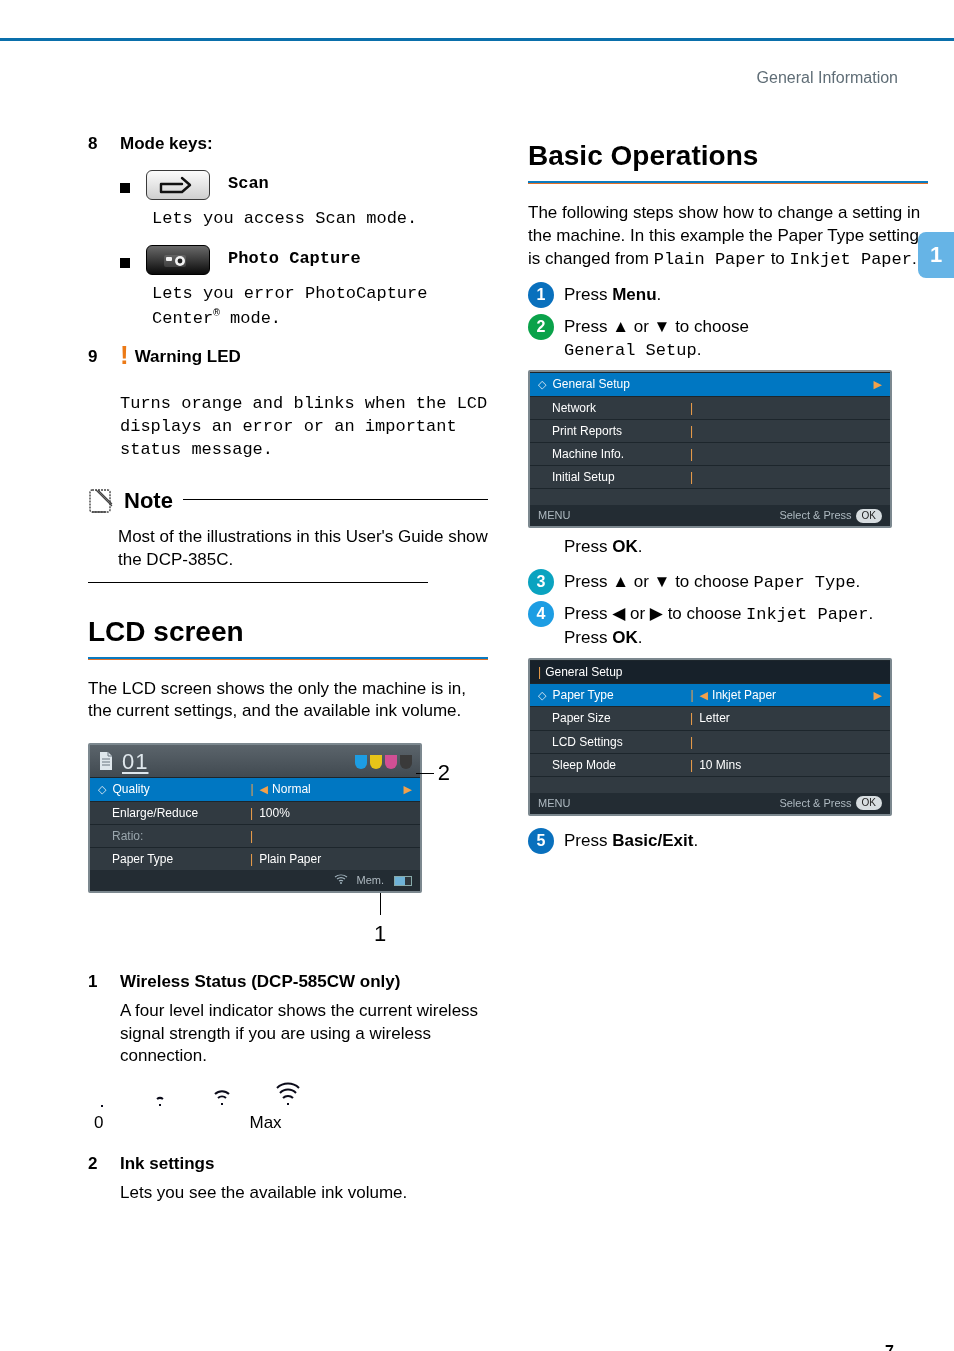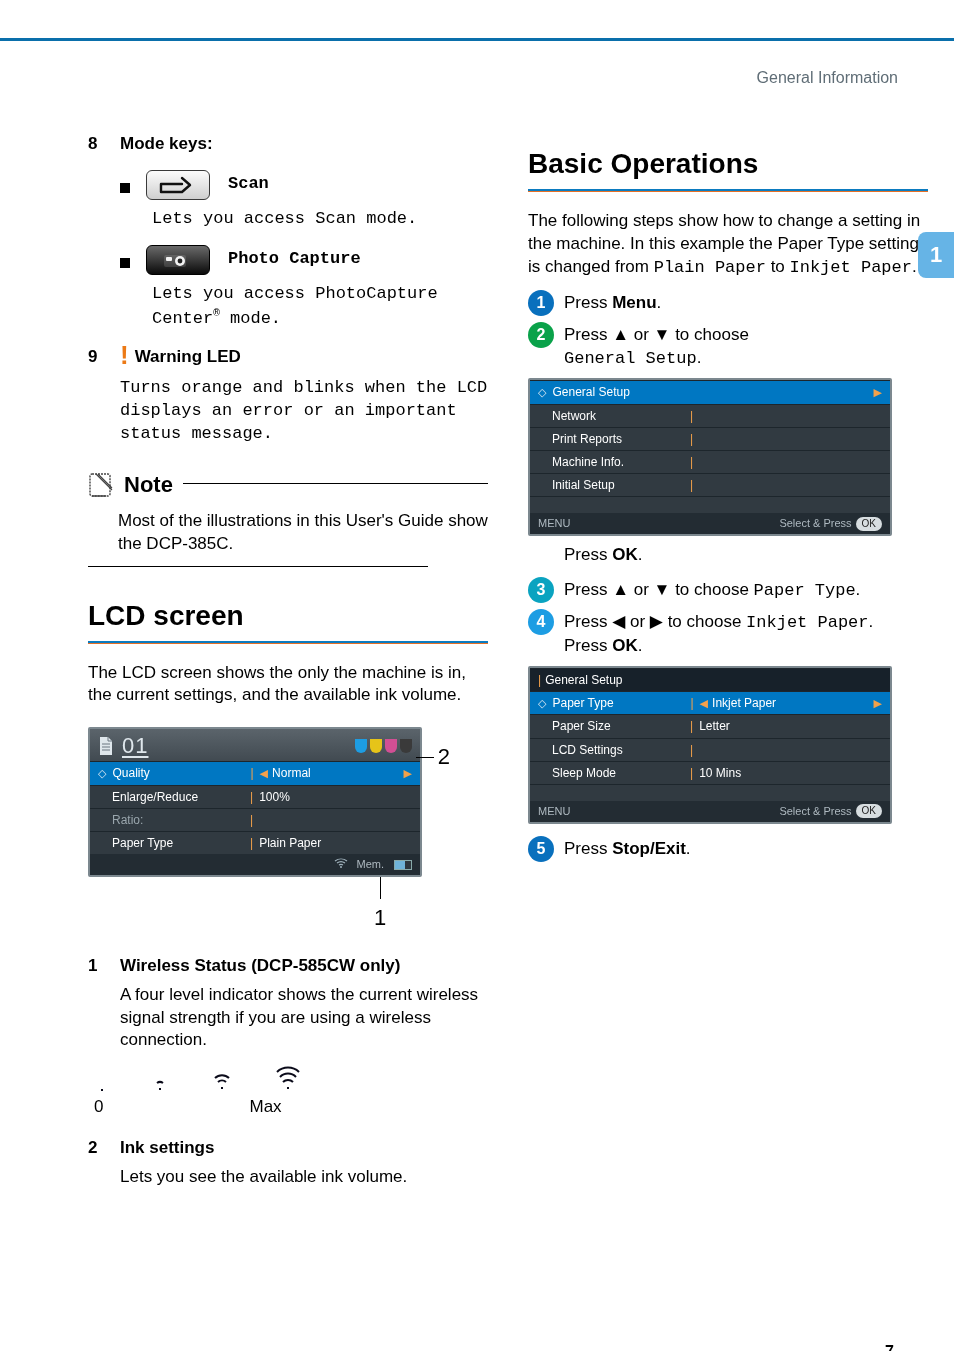--- a/index.html
+++ b/index.html
@@ -42,21 +42,21 @@
   .note-icon svg{display:block}
   h2.section{
     font-size:28px;font-weight:700;margin:30px 0 6px 0;
   }
   .orange-accent{border-top:2px solid #0b7bc0;border-bottom:1px solid #e57026;height:0;margin-bottom:18px;}
   .list8 .line{display:flex;align-items:center;gap:6px;margin-bottom:8px;}
   .sup{vertical-align:super;font-size:11px;}
   
   .lcd{position:relative;border:2px solid var(--lcd-border);background:var(--lcd-bg1);color:#fff;font-size:13px;width:330px;border-radius:2px}
   .lcd .topbar{display:flex;align-items:center;justify-content:space-between;background:linear-gradient(#5b646b,#414a51);padding:4px 8px 2px 8px;height:32px;box-sizing:border-box;}
-  .lcd .topbar .title{display:flex;align-items:center;gap:8px;}
+  .lcd .topbar .title{display:flex;gap:8px;}
   .lcd .topbar .copies{font:400 22px/1 Arial;color:#dfe7ec;letter-spacing:1px;text-decoration:underline;text-underline-offset:3px;}
   .lcd .inkdots{display:flex;gap:3px;}
   .lcd .inkdots span{width:12px;height:14px;border-radius:0 0 7px 7px;display:inline-block;}
   .lcd .rows{}
   .lcd .row{display:flex;align-items:center;padding:3px 8px;background:var(--lcd-row);border-top:1px solid #1d262c;font-size:12px;}
   .lcd .row.sel{background:var(--lcd-sel);}
   .lcd .row .lab{flex:0 0 138px;}
   .lcd .row .sep{color:#f2a14b;margin-right:6px;}
   .lcd .row .val{}
   .lcd .row .arrow-l,.lcd .row .arrow-r{color:#f2a14b;font-size:11px;}
@@ -128,33 +128,33 @@
             <svg width="40" height="18" viewBox="0 0 40 18">
               <rect x="6" y="4" width="22" height="12" rx="2" fill="#e9e9e9" opacity="0.15"></rect>
               <rect x="8" y="6" width="6" height="4" rx="1" fill="#f2f2f2"></rect>
               <circle cx="22" cy="10" r="5" fill="#f2f2f2"></circle>
               <circle cx="22" cy="10" r="2.4" fill="#222"></circle>
             </svg>
           </span>
           <span class="bold">Photo Capture</span>
         </div>
         <p class="indent">
-          <span>Lets you access PhotoCapture Center</span><span class="sup">®</span><span> mode.</span>
+          <span>Lets you error PhotoCapture Center</span><span class="sup">®</span><span> mode.</span>
         </p>
       </div>
 
       
       <div class="row-label list9">
         <span class="num-label">9</span>
         <span style="display:flex;align-items:flex-start">
           <span class="excl">!</span>
           <span class="bold">Warning LED</span>
         </span>
       </div>
-      <p class="indent" style="margin-top:8px">Turns orange and blinks when the LCD displays an error or an important status message.</p>
+      <p class="indent" style="margin-top:24px">Turns orange and blinks when the LCD displays an error or an important status message.</p>
 
       
       <div class="note-title">
         <span class="note-icon">
           <svg width="26" height="26" viewBox="0 0 26 26">
             <rect x="2" y="2" width="20" height="22" rx="2" fill="none" stroke="#444" stroke-width="1.4" stroke-dasharray="2 1"></rect>
             <path d="M8 2 L24 18 M10 2 L24 16" stroke="#444" stroke-width="1.1"></path>
             <path d="M4 24 L18 24" stroke="#444" stroke-width="1.4"></path>
           </svg>
         </span>
@@ -278,21 +278,21 @@
 
       
       <div class="row-label" style="margin-top:18px">
         <span class="num-label">2</span>
         <span class="bold">Ink settings</span>
       </div>
       <p style="margin:6px 0 0 32px">Lets you see the available ink volume.</p>
     </div>
 
     <div class="col" style="padding-top:0">
-      <h2 class="section" style="margin-top:12px">Basic Operations</h2>
+      <h2 class="section" style="margin-top:4px">Basic Operations</h2>
       <div class="orange-accent"></div>
       <p>
         <span>The following steps show how to change a setting in the machine. In this example the Paper Type setting is changed from </span><span class="mono">Plain Paper</span><span> to </span><span class="mono">Inkjet Paper</span><span>.</span>
       </p>
 
       <div class="step">
         <span class="circle" style="background:#0970bd">1</span>
         <span class="txt"><span>Press </span><span class="bold">Menu</span><span>.</span></span>
       </div>
 
@@ -400,20 +400,20 @@
           <span>MENU</span>
           <span class="prompt">
               <span>Select &amp; Press</span>
               <span class="ok-btn">OK</span>
             </span>
         </div>
       </div>
 
       <div class="step">
         <span class="circle" style="background:#0970bd">5</span>
-        <span class="txt"><span>Press </span><span class="bold">Stop/Exit</span><span>.</span></span>
+        <span class="txt"><span>Press </span><span class="bold">Basic/Exit</span><span>.</span></span>
       </div>
 
     </div>
   </div>
 
   <div class="page-num">7</div>
 </div>
 
 </body></html>

